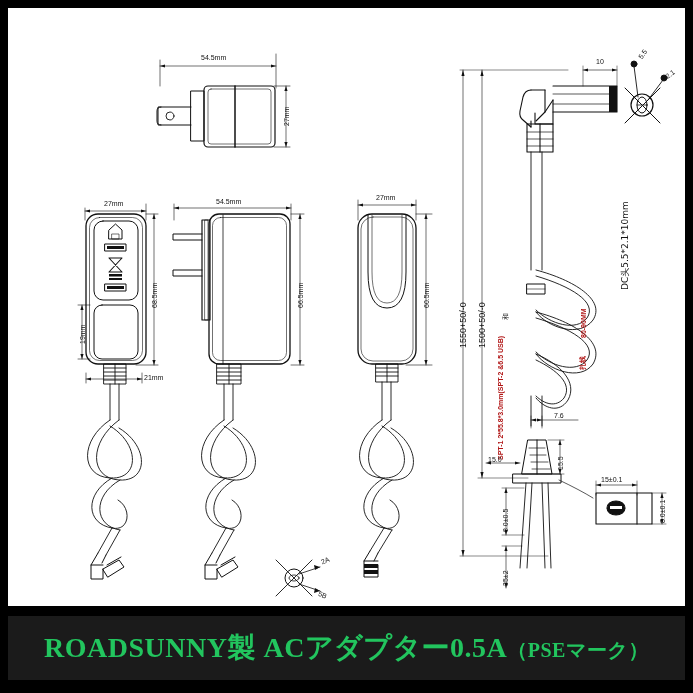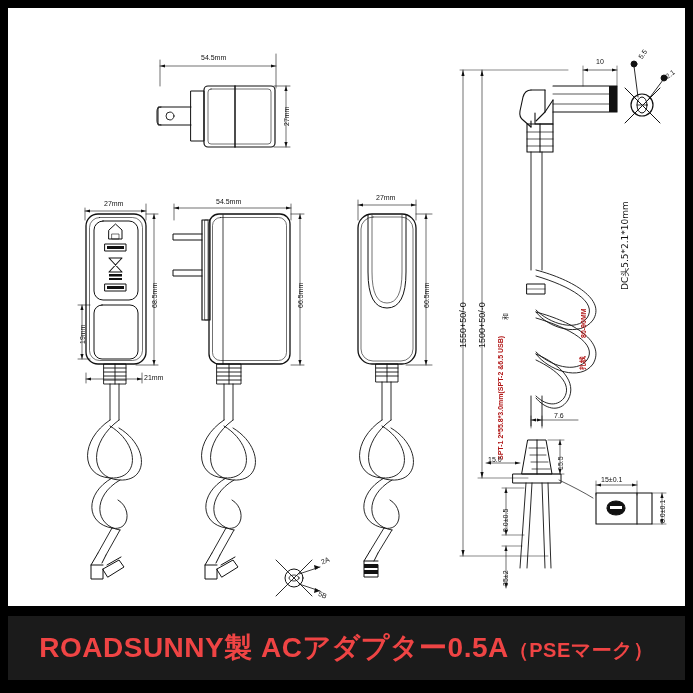--- a/index.html
+++ b/index.html
@@ -27,26 +27,26 @@
   #title-banner{
     position:absolute;
     left:8px;top:616px;
     width:677px;height:64px;
     background:#1b1b1b;
     display:flex;
     align-items:center;
     justify-content:center;
   }
   #title-text{
-    color:#ef4444;
+    color:#22c55e;
     font-weight:bold;
     font-size:28px;
     letter-spacing:0.5px;
     white-space:nowrap;
-    font-family:Liberation Sans, sans-serif;
+    font-family:Liberation Serif, serif;
   }
   #title-text .small{
     font-size:20px;
   }
 
   
   .dim{
     position:absolute;
     font-size:7px;
     color:#111;

